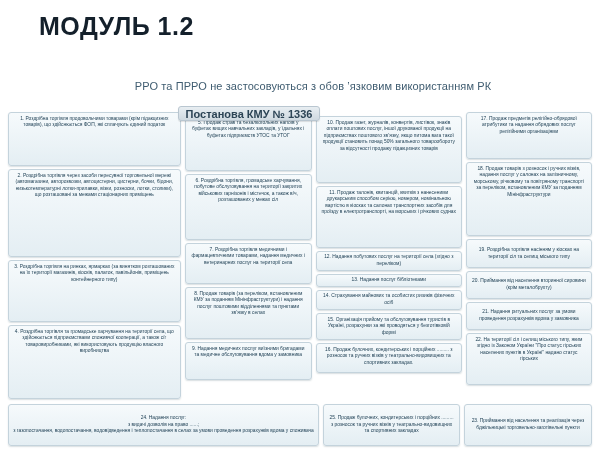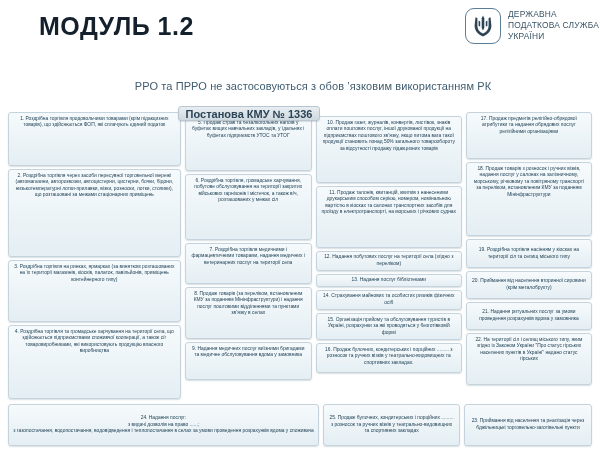--- a/index.html
+++ b/index.html
@@ -89,36 +89,20 @@
   .card.tall{display:flex;align-items:center;justify-content:center;}
 </style>
 </head>
 <body>
 
 <div class="page">
 
   <div class="header">
     <div class="module-title">МОДУЛЬ 1.2</div>
 
-    <div class="logo-block">
-      <div class="logo-badge">
-        <svg width="22" height="24" viewBox="0 0 22 24" aria-hidden="true">
-          <path d="M11 1.5 L12.3 4.2 L12.3 14 L11 16.5 L9.7 14 L9.7 4.2 Z" fill="#2c4455"></path>
-          <path d="M3.5 3.2 L5.4 4.0 L5.4 12.0 C5.4 15.4 7.4 17.8 11 19.6 L11 22.4 C5.4 20.2 2.6 16.6 2.6 11.6 Z" fill="#2c4455"></path>
-          <path d="M18.5 3.2 L16.6 4.0 L16.6 12.0 C16.6 15.4 14.6 17.8 11 19.6 L11 22.4 C16.6 20.2 19.4 16.6 19.4 11.6 Z" fill="#2c4455"></path>
-          <path d="M6.6 6.6 L8.2 7.4 L8.2 12.6 L6.6 12.0 Z" fill="#2c4455"></path>
-          <path d="M15.4 6.6 L13.8 7.4 L13.8 12.6 L15.4 12.0 Z" fill="#2c4455"></path>
-        </svg>
-      </div>
-      <div class="logo-text">
-        <div>ДЕРЖАВНА</div>
-        <div>ПОДАТКОВА СЛУЖБА</div>
-        <div>УКРАЇНИ</div>
-      </div>
-    </div>
 
 
     <div class="subtitle">РРО та ПРРО не застосовуються з обов ’язковим використанням РК</div>
   </div>
 
   <div class="decree">Постанова КМУ № 1336</div>
 
   <div class="cols">
 
     <div class="col c1">

